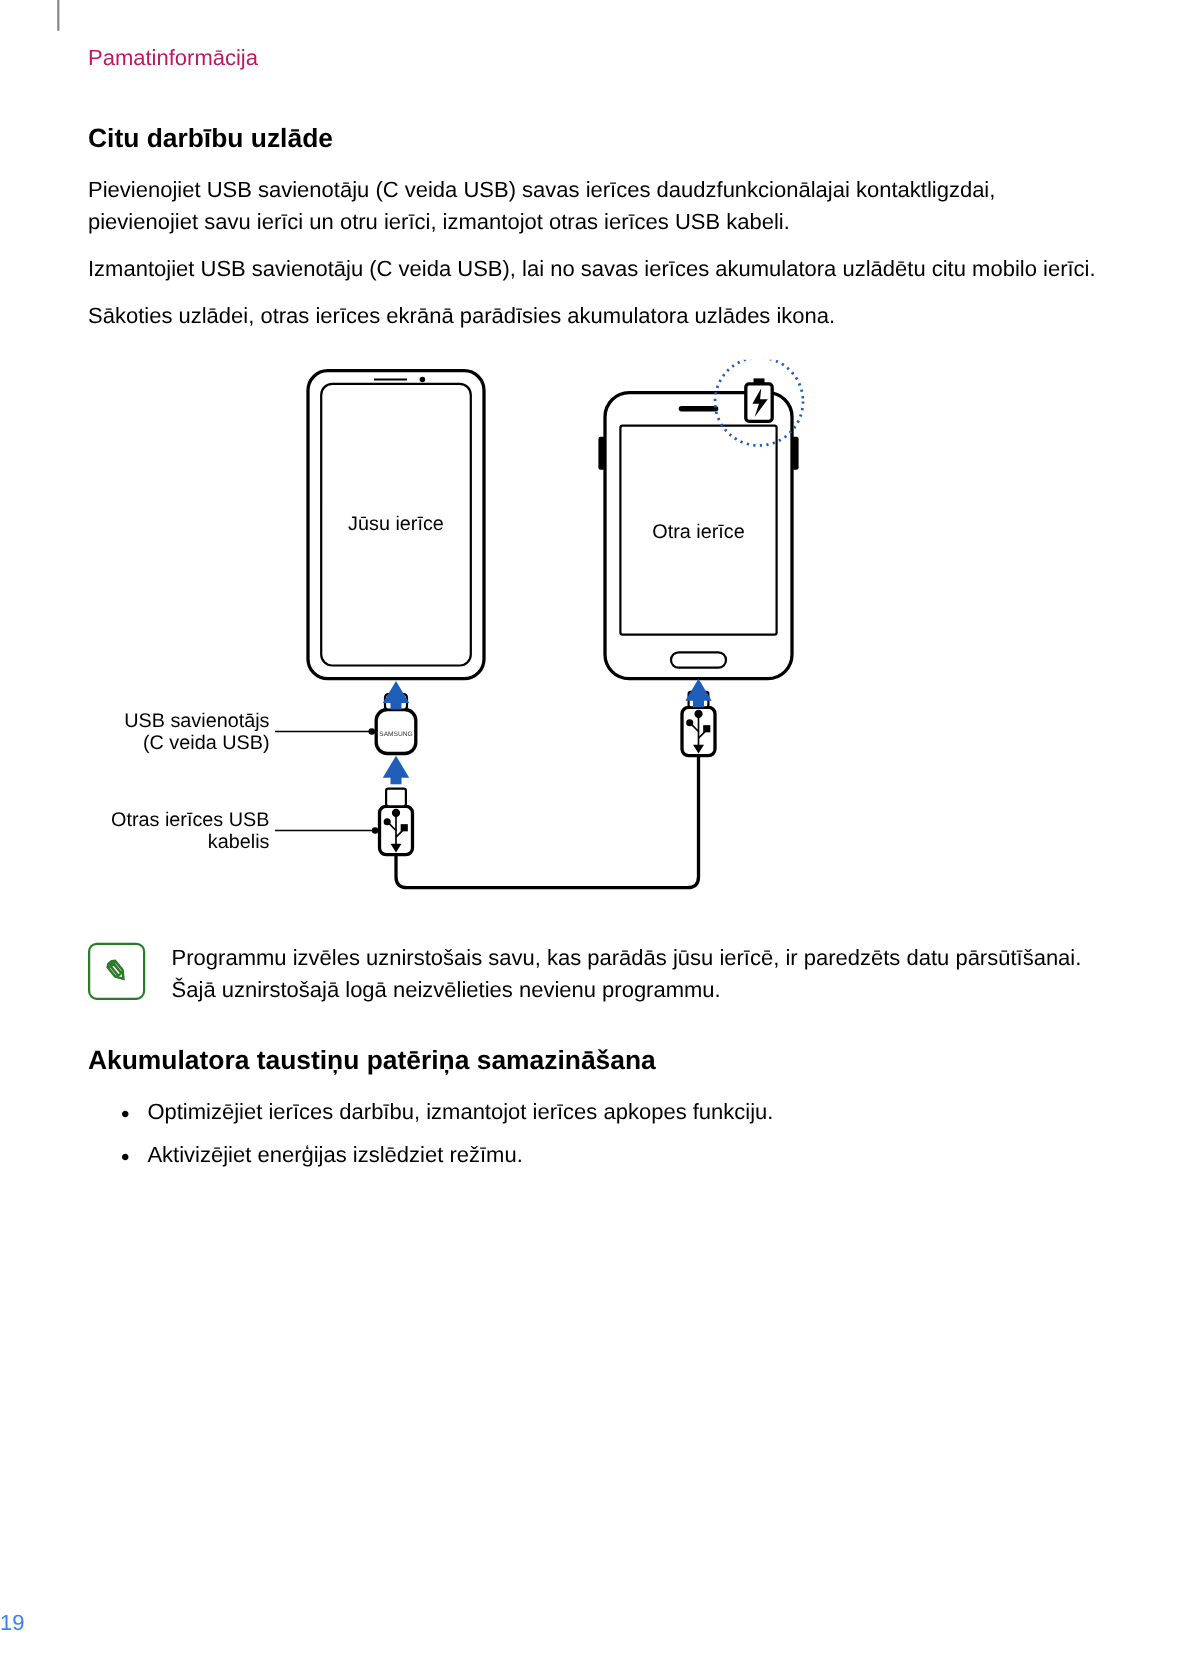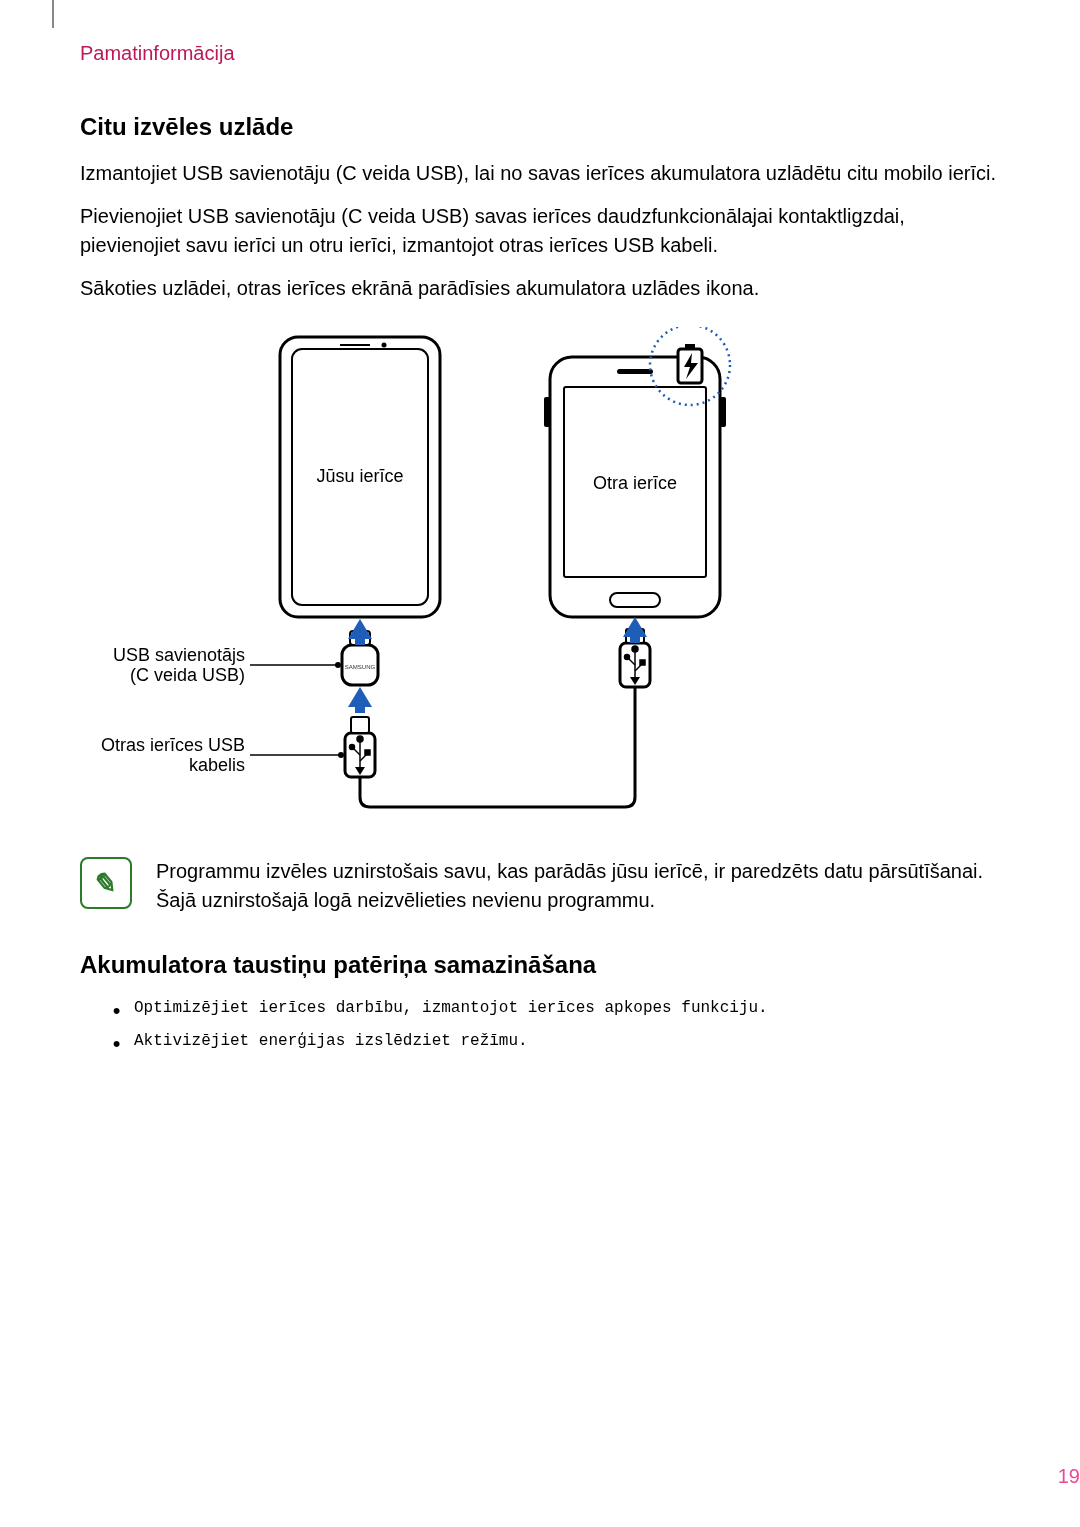--- a/index.html
+++ b/index.html
@@ -68,60 +68,59 @@
   .note-text {
     font-size: 20px;
     line-height: 1.45;
   }
   ul.bullets {
     list-style: none;
     padding-left: 30px;
     margin: 10px 0 0 0;
   }
   ul.bullets li {
-    font-size: 16px;
+    font-size: 20px;
     line-height: 1.45;
     margin-bottom: 10px;
     position: relative;
     padding-left: 24px;
-    font-family: Liberation Mono, monospace;
   }
   ul.bullets li::before {
     content: "•";
     position: absolute;
     left: 0;
     top: 0;
     font-size: 22px;
   }
   .page-num {
     position: absolute;
     bottom: 30px;
     left: 0;
     right: 0;
-    text-align: right;
-    font-size: 20px;
-    color: #ec4899;
+    text-align: left;
+    font-size: 20px;
+    color: #3b82f6;
   }
   
   svg text.dlabel {
     font-family: Arial, Helvetica, sans-serif;
     font-size: 18px;
     fill: #000;
   }
 </style>
 </head>
 <body>
 
 <div class="page">
   <div class="header-mark"></div>
   <div class="breadcrumb">Pamatinformācija</div>
 
-  <h2 class="section-heading">Citu izvēles uzlāde</h2>
+  <h2 class="section-heading">Citu darbību uzlāde</h2>
+  <p class="body-text">Pievienojiet USB savienotāju (C veida USB) savas ierīces daudzfunkcionālajai kontaktligzdai, pievienojiet savu ierīci un otru ierīci, izmantojot otras ierīces USB kabeli.</p>
   <p class="body-text">Izmantojiet USB savienotāju (C veida USB), lai no savas ierīces akumulatora uzlādētu citu mobilo ierīci.</p>
-  <p class="body-text">Pievienojiet USB savienotāju (C veida USB) savas ierīces daudzfunkcionālajai kontaktligzdai, pievienojiet savu ierīci un otru ierīci, izmantojot otras ierīces USB kabeli.</p>
   <p class="body-text">Sākoties uzlādei, otras ierīces ekrānā parādīsies akumulatora uzlādes ikona.</p>
 
   <div class="diagram-area">
     <svg width="720" height="500" viewBox="0 0 720 500">
 
       <rect x="200" y="10" width="160" height="280" rx="18" ry="18" fill="#fff" stroke="#000" stroke-width="3"></rect>
       <rect x="212" y="22" width="136" height="256" rx="10" ry="10" fill="#fff" stroke="#000" stroke-width="2"></rect>
       <line x1="260" y1="18" x2="290" y2="18" stroke="#000" stroke-width="2"></line>
       <circle cx="304" cy="18" r="2.5" fill="#000"></circle>
       <text class="dlabel" x="280" y="155" text-anchor="middle">Jūsu ierīce</text>

